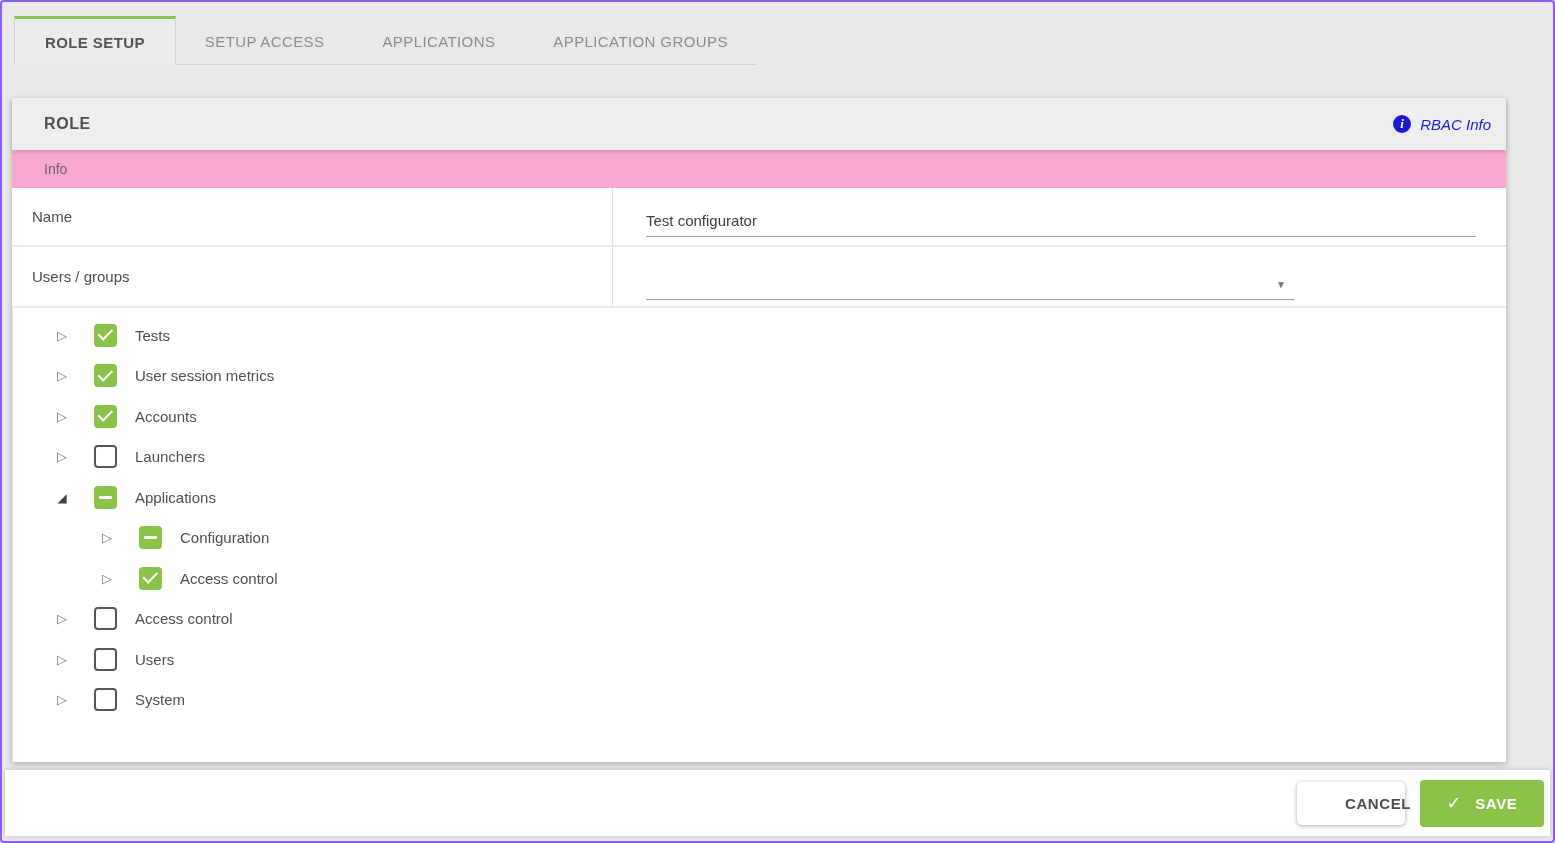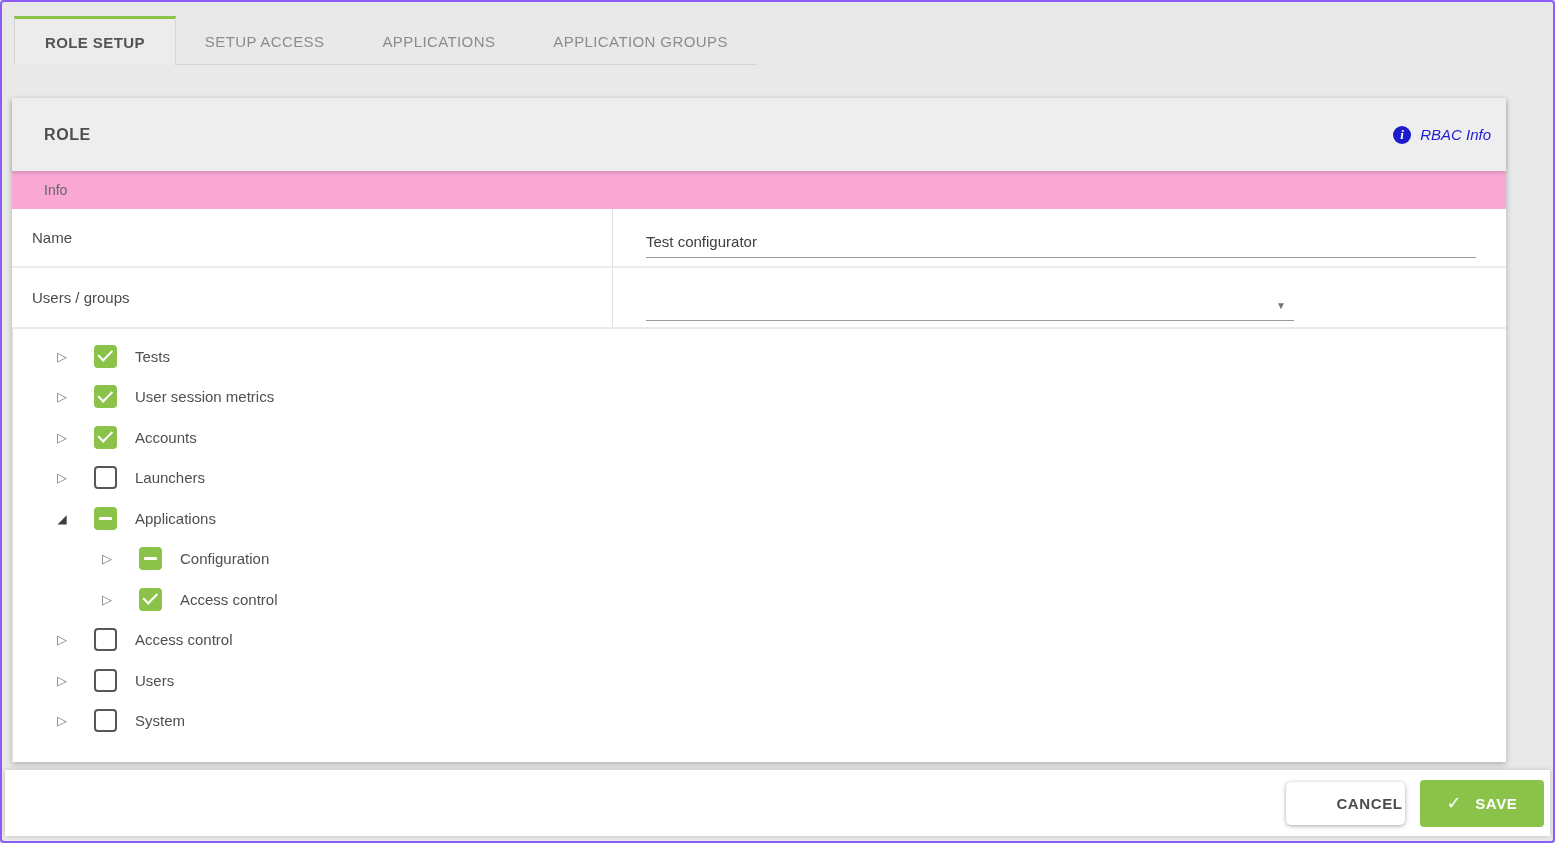--- a/index.html
+++ b/index.html
@@ -47,21 +47,21 @@
 
   
   .panel {
     position: absolute;
     left: 10px; right: 47px; top: 96px; height: 664px;
     background: #fff;
     box-shadow: 0 2px 6px rgba(0,0,0,0.25);
     display: flex; flex-direction: column;
   }
   .panel-header {
-    height: 73px; flex: none;
+    height: 52px; flex: none;
     background: #eeeeee;
     display: flex; align-items: center; justify-content: space-between;
     padding: 0 15px 0 32px;
     box-shadow: 0 2px 4px rgba(0,0,0,0.16);
     position: relative; z-index: 2;
   }
   .panel-title {
     font-size: 16px; font-weight: 700; color: #4e4e4e; letter-spacing: 0.6px;
   }
   .rbac-link {
@@ -169,21 +169,21 @@
     display: flex; align-items: center; justify-content: flex-end;
     gap: 15px;
     padding-right: 6px;
   }
   .btn {
     font-family: "Liberation Sans", "DejaVu Sans", sans-serif;
     font-size: 15px; font-weight: 700; letter-spacing: 0.6px;
     border: none; cursor: pointer;
   }
   .btn.cancel {
-    width: 119px; height: 43px;
+    width: 108px; height: 43px;
     background: #fff; color: #4d4d4d;
     border-radius: 5px;
     box-shadow: 0 1px 4px rgba(0,0,0,0.35);
     padding-left: 48px;
   }
   .btn.save {
     width: 124px; height: 47px;
     background: #8bc34a; color: #fff;
     border-radius: 4px;
     display: flex; align-items: center; justify-content: center;

